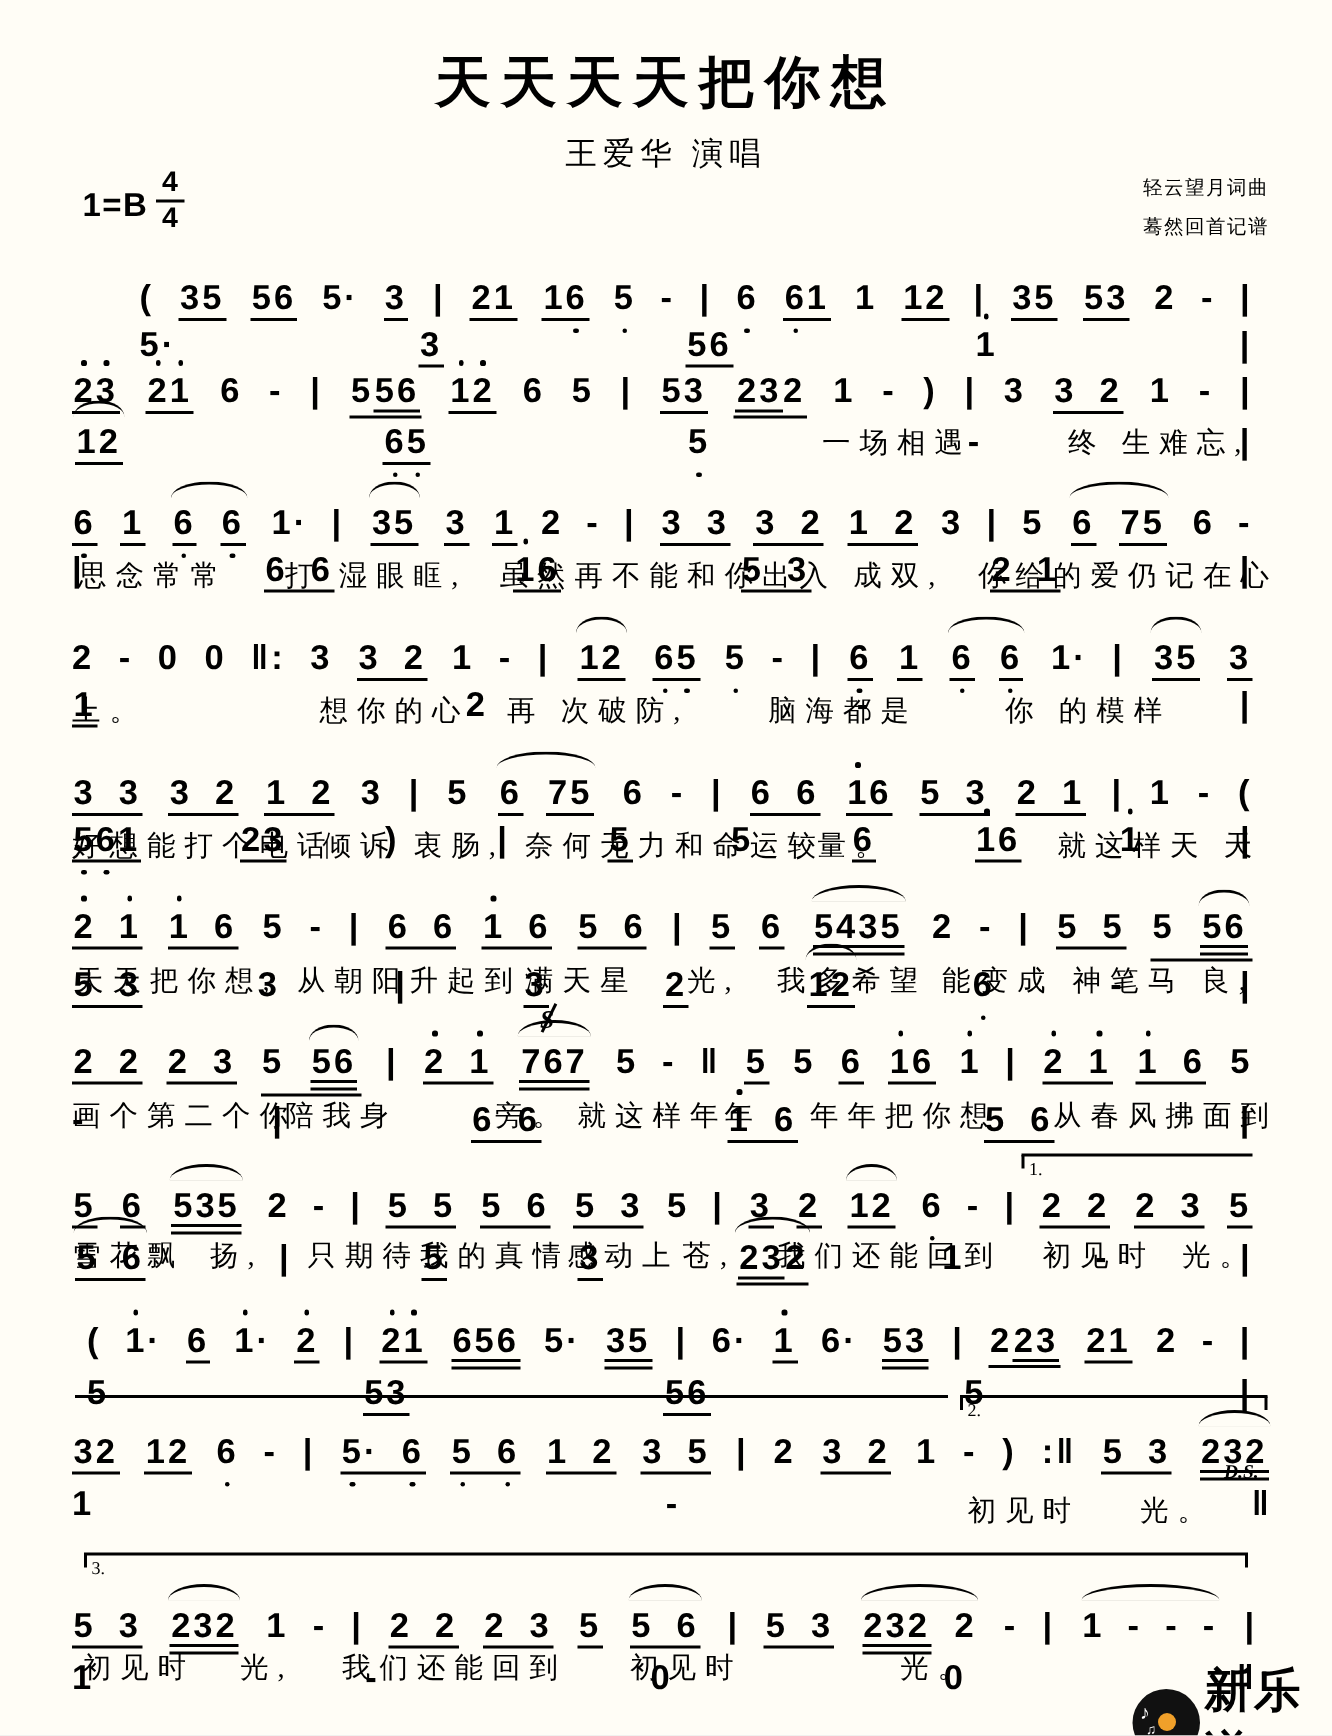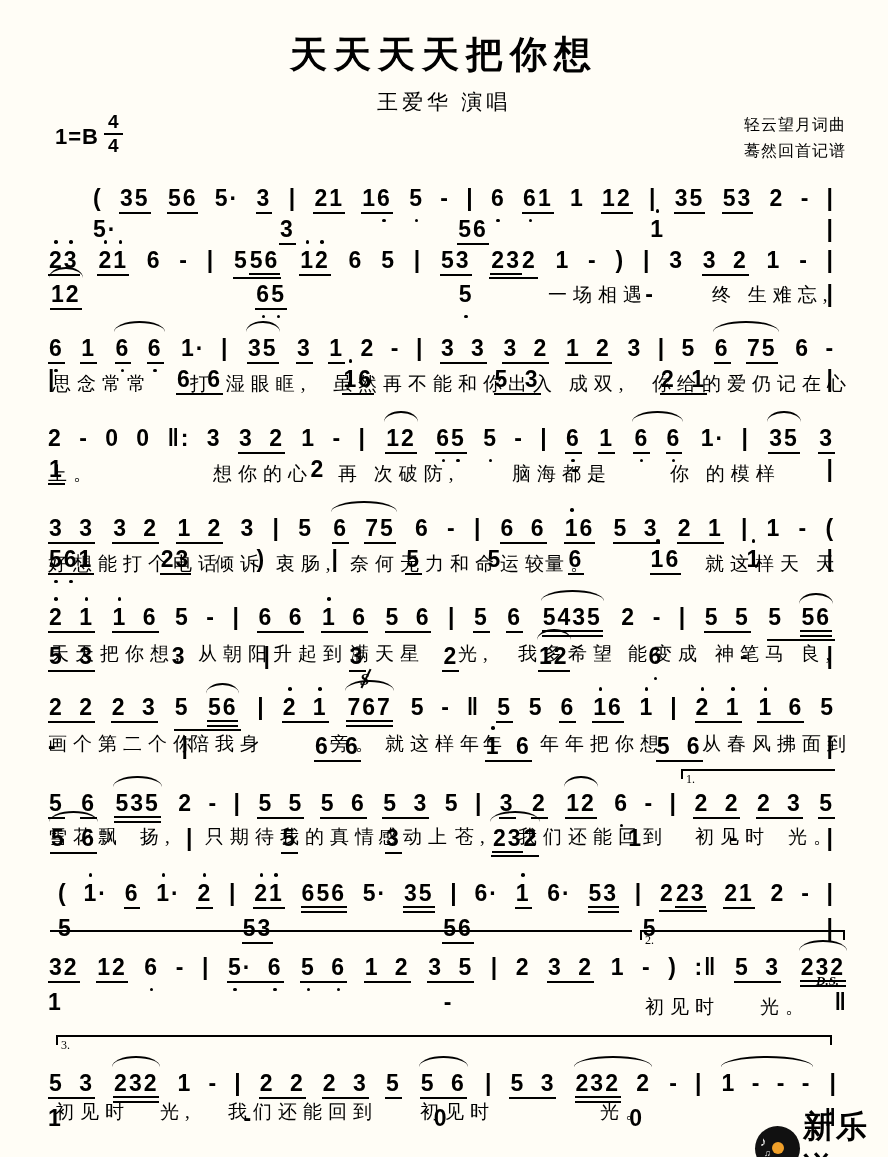--- a/index.html
+++ b/index.html
@@ -4,21 +4,21 @@
 <style>
   html,body{margin:0;padding:0;background:#e8e8e8;}
   #sheet{position:relative;width:888px;height:1157px;margin:0 auto;background:#fffdf6;overflow:hidden;
          font-family:"Liberation Sans","DejaVu Sans",sans-serif;color:#000;}
   
   .title{position:absolute;top:30px;left:0;width:100%;text-align:center;
          font-family:"Liberation Serif","DejaVu Serif",serif;font-weight:700;font-size:37px;letter-spacing:7px;}
   .subtitle{position:absolute;top:88px;left:0;width:100%;text-align:center;
          font-family:"Liberation Serif","DejaVu Serif",serif;font-size:21px;letter-spacing:4px;}
   .credits{position:absolute;top:112px;right:42px;text-align:right;
-         font-family:"Liberation Serif","DejaVu Serif",serif;font-size:16px;line-height:26px;letter-spacing:1px;}
+         font-family:"Liberation Serif","DejaVu Serif",serif;font-size:13px;line-height:26px;letter-spacing:1px;}
   .keysig{position:absolute;top:124px;left:55px;font-size:22px;font-weight:700;letter-spacing:1px;}
   .timesig{position:absolute;top:112px;left:104px;text-align:center;font-weight:700;font-size:19px;line-height:20px;}
   .timesig .num{display:block;border-bottom:2px solid #000;padding:0 4px 1px;}
   .timesig .den{display:block;padding-top:1px;}
   
   .notation{position:absolute;font-weight:700;font-size:23px;line-height:30px;
             letter-spacing:2px;word-spacing:7px;text-align:justify;text-align-last:justify;}
   .n{letter-spacing:2px;}
   .n.u{display:inline-block;border-bottom:2.5px solid #000;padding:0 1px 2px;line-height:1.05;}
   .n.u .n.u{border-bottom-width:2px;padding-bottom:1px;}

